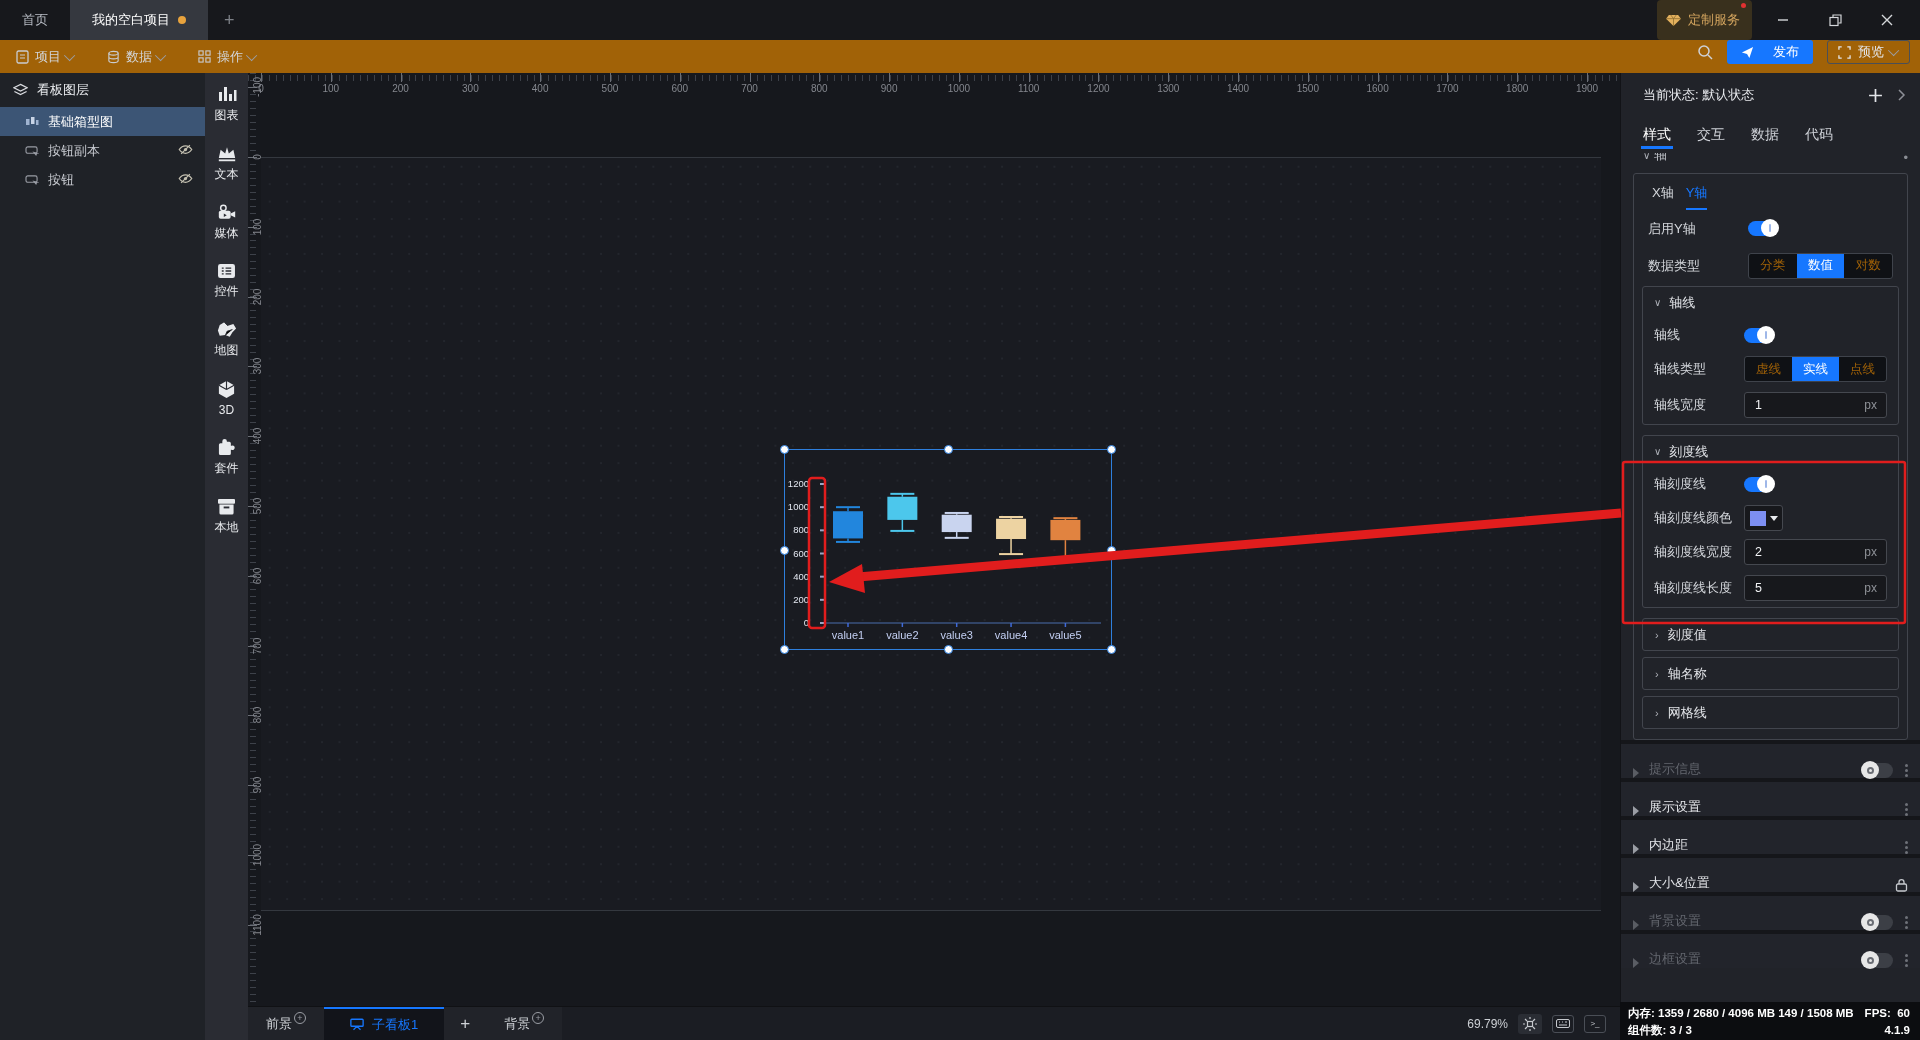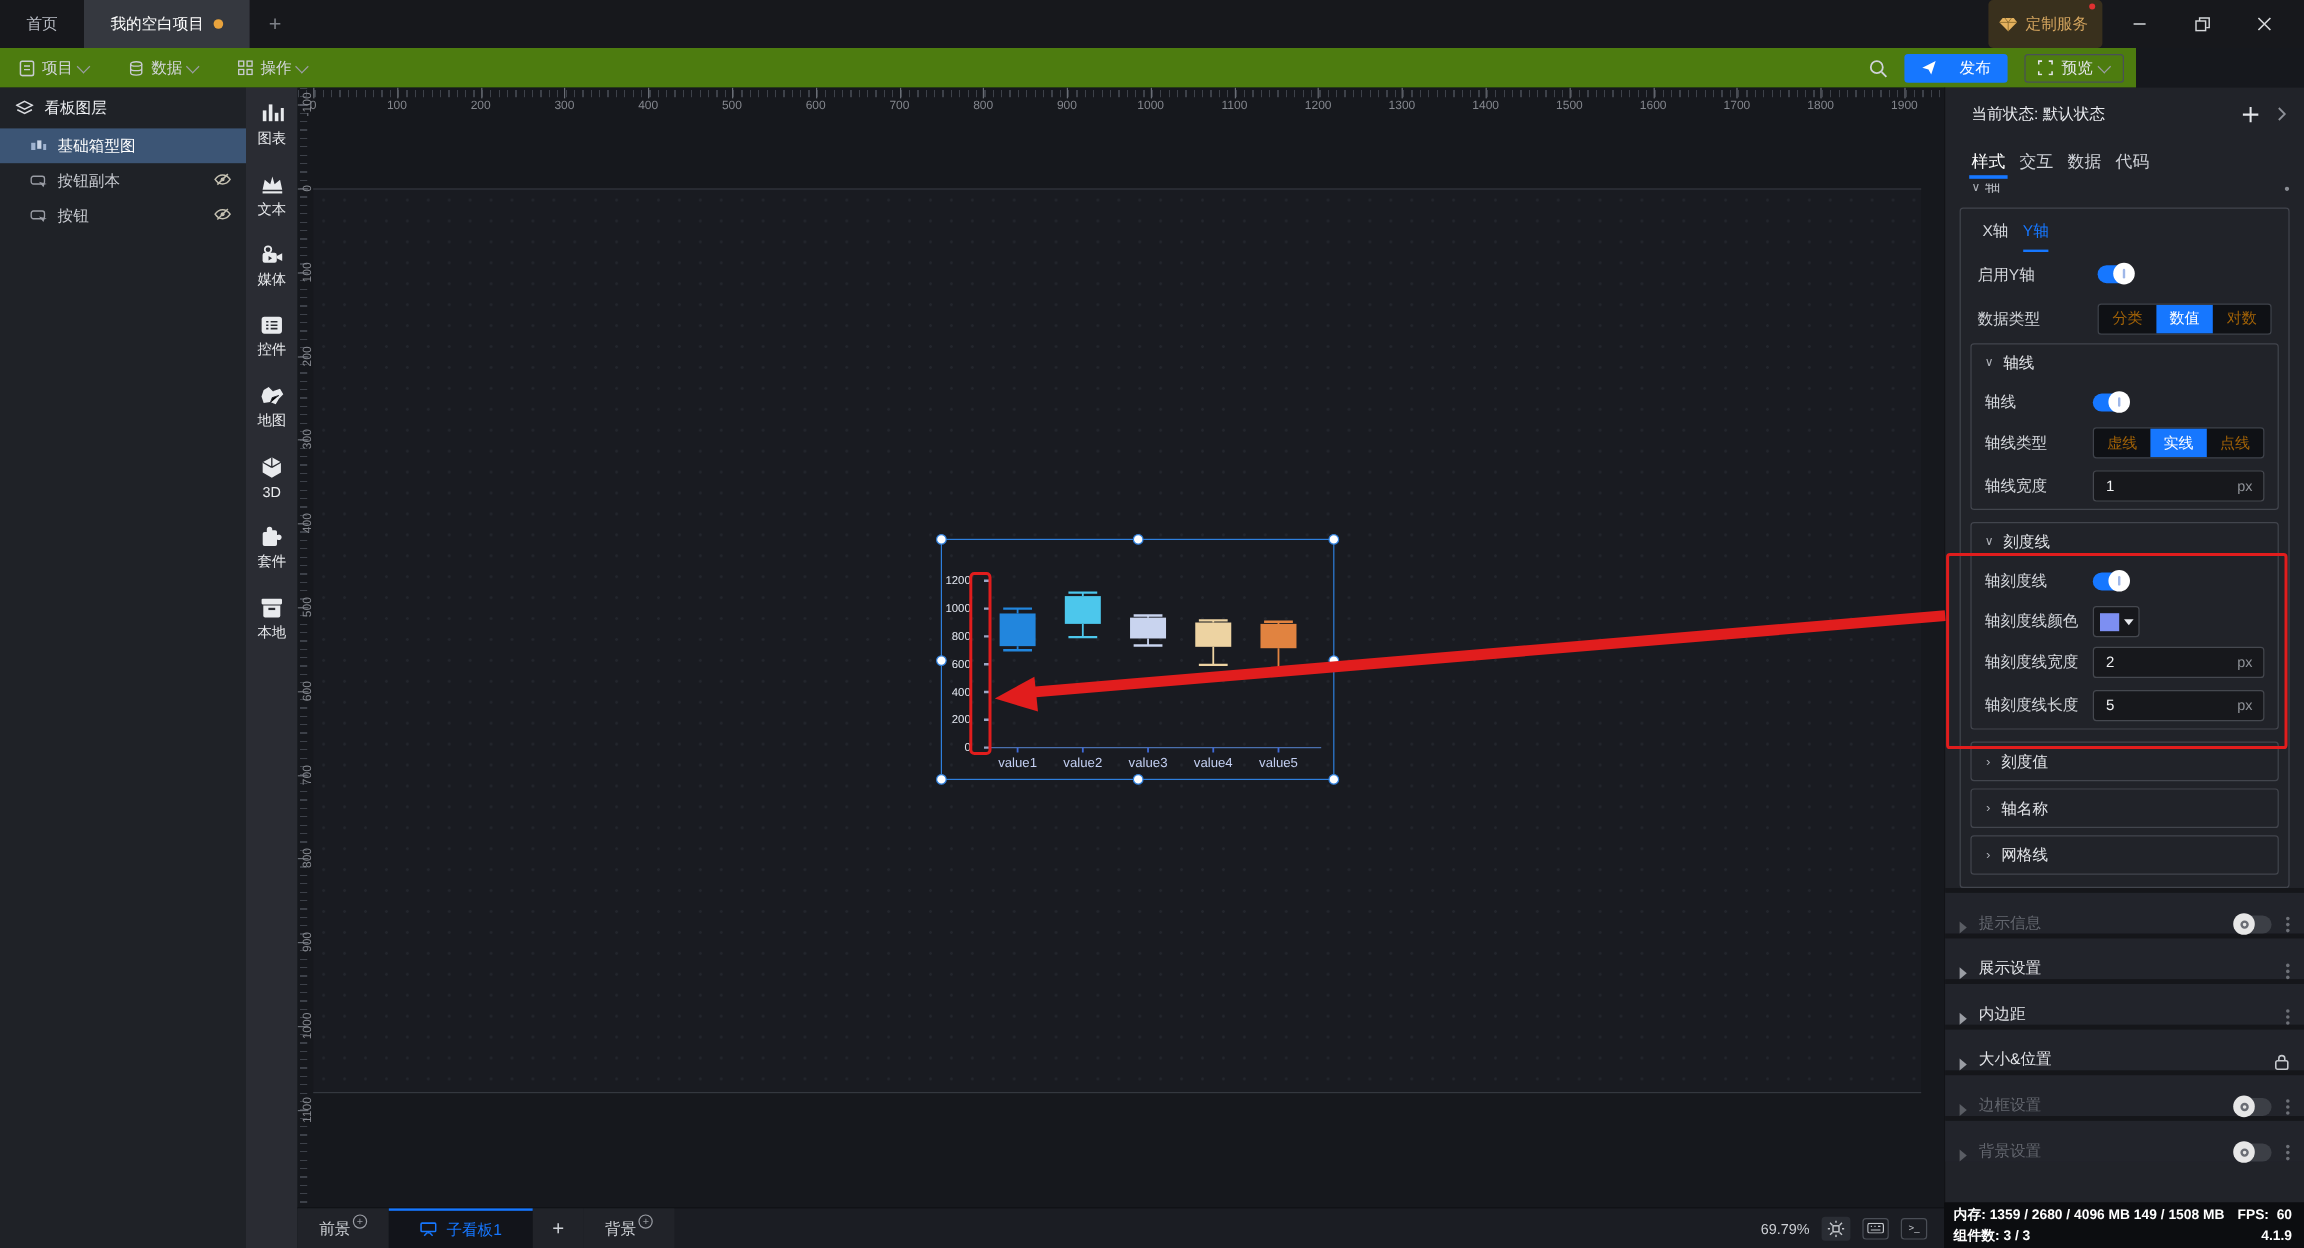--- a/index.html
+++ b/index.html
@@ -13,21 +13,21 @@
   .tb-tab.active{background:#35383f;color:#fff}
   .tb-dot{width:8px;height:8px;border-radius:50%;background:#e8a33d}
   .tb-plus{display:flex;align-items:center;padding:0 16px;color:#7d8087;font-size:18px}
   .tb-right{margin-left:auto;display:flex;gap:10px;padding-right:12px}
   .svc-badge{position:relative;display:flex;align-items:center;gap:7px;background:#39301d;border-radius:4px;padding:4px 12px 4px 9px;font-size:13px;color:#d3a45e}
   .svc-badge .reddot{position:absolute;right:6px;top:3px;width:5px;height:5px;border-radius:50%;background:#e03131}
   .winbtn{width:42px;height:40px;display:flex;align-items:center;justify-content:center;color:#d5d7da}
   .winbtn svg{display:block}
 
   
-  .menubar{position:absolute;left:0;top:40px;width:1780px;height:33px;background:#4d7c0f;display:flex;align-items:center}
+  .menubar{position:absolute;left:0;top:40px;width:1920px;height:33px;background:#a16207;display:flex;align-items:flex-start}
   .mb-item{display:flex;align-items:center;gap:6px;padding:0 16px;height:100%;font-size:13px;color:#d3d6db}
   .chev{width:8px;height:8px;border-left:1.5px solid #9b9ea5;border-bottom:1.5px solid #9b9ea5;transform:rotate(-45deg) translateY(-2px)}
   .mb-right{margin-left:auto;display:flex;align-items:center;gap:14px;padding-right:10px}
   .btn-publish{display:flex;align-items:center;gap:19px;background:var(--accent,#1677ff);color:#fff;font-size:13px;border:none;border-radius:3px;height:24px;padding:0 14px}
   .btn-preview{display:flex;align-items:center;gap:7px;background:transparent;color:#e3e5e9;font-size:13px;border:1px solid #4a4f58;border-radius:3px;height:24px;padding:0 10px}
 
   
   .layers{position:absolute;left:0;top:73px;width:205px;height:967px;background:#1f2227}
   .layers-head{display:flex;align-items:center;gap:9px;height:34px;padding:0 13px;font-size:13px;color:#eceef1}
   .layer-item{display:flex;align-items:center;gap:9px;height:29px;padding:0 12px 0 25px;font-size:13px;color:#c9ccd2;position:relative}
@@ -64,21 +64,21 @@
   .bb-plus{display:flex;align-items:center;padding:0 16px;color:#cfd2d7;font-size:17px;background:#212329}
   .bb-right{margin-left:auto;display:flex;align-items:center;gap:10px;padding-right:14px}
   .bb-zoom{font-size:12px;color:#cdd0d5}
   .mini-ic{width:22px;height:18px;border:1px solid #4a4e56;border-radius:3px;display:flex;align-items:center;justify-content:center;color:#c6c9ce;font-size:8px}
   .mini-ic.noborder{border:none}
 
   
   .rpanel{position:absolute;left:1620px;top:73px;width:300px;height:929px;background:#212329;border-left:1px solid #121317}
   .state-row{display:flex;align-items:center;height:44px;padding:0 14px 0 22px;font-size:13px;color:#e8eaee}
   .state-icons{margin-left:auto;display:flex;align-items:center;gap:14px;color:#cfd2d8}
-  .rp-tabs{display:flex;gap:12px;padding:0 0 0 22px;height:36px;align-items:center}
+  .rp-tabs{display:flex;gap:26px;padding:0 0 0 22px;height:36px;align-items:center}
   .rp-tab{font-size:14px;color:#cfd2d8;position:relative;height:100%;display:flex;align-items:center}
   .rp-tab.active{color:#fff}
   .rp-tab.active::after{content:"";position:absolute;left:-2px;right:-2px;bottom:4px;height:3px;background:var(--accent,#1677ff)}
   .sliver{height:14px;overflow:hidden;position:relative;color:#b7bac0;font-size:13px}
   .sliver .txt{position:absolute;left:22px;top:-7px}
   .sliver .dots{position:absolute;right:12px;top:-3px;color:#8a8d94}
   .ybox{margin:6px 12px 0;border:1px solid #42454d;border-radius:3px;background:#212329}
   .axis-tabs{display:flex;gap:12px;padding:10px 0 0 18px;height:36px}
   .axis-tab{font-size:13px;color:#d4d7dc;padding-bottom:8px}
   .axis-tab.active{color:var(--accent,#1677ff);border-bottom:2px solid var(--accent,#1677ff)}
@@ -690,37 +690,37 @@
       <span>大小&amp;位置</span>
       <span class="tail">
         <svg width="13" height="14" viewBox="0 0 13 14">
             <rect x="1.5" y="6" width="10" height="7" rx="1.5" fill="none" stroke="#c6c9ce" stroke-width="1.3"></rect>
             <path d="M4 6V4.2a2.5 2.5 0 0 1 5 0V6" fill="none" stroke="#c6c9ce" stroke-width="1.3"></path>
           </svg>
       </span>
     </div>
     <div class="outer-row dim">
       <span class="rarrow"></span>
-      <span>边框设置</span>
+      <span>背景设置</span>
       <span class="tail">
           <span class="toggle off">
             <span class="knob">
               <i></i>
             </span>
           </span>
         <span class="vdots">
             <b></b>
             <b></b>
             <b></b>
           </span>
         </span>
     </div>
     <div class="outer-row dim">
       <span class="rarrow"></span>
-      <span>背景设置</span>
+      <span>边框设置</span>
       <span class="tail">
           <span class="toggle off">
             <span class="knob">
               <i></i>
             </span>
           </span>
         <span class="vdots">
             <b></b>
             <b></b>
             <b></b>

